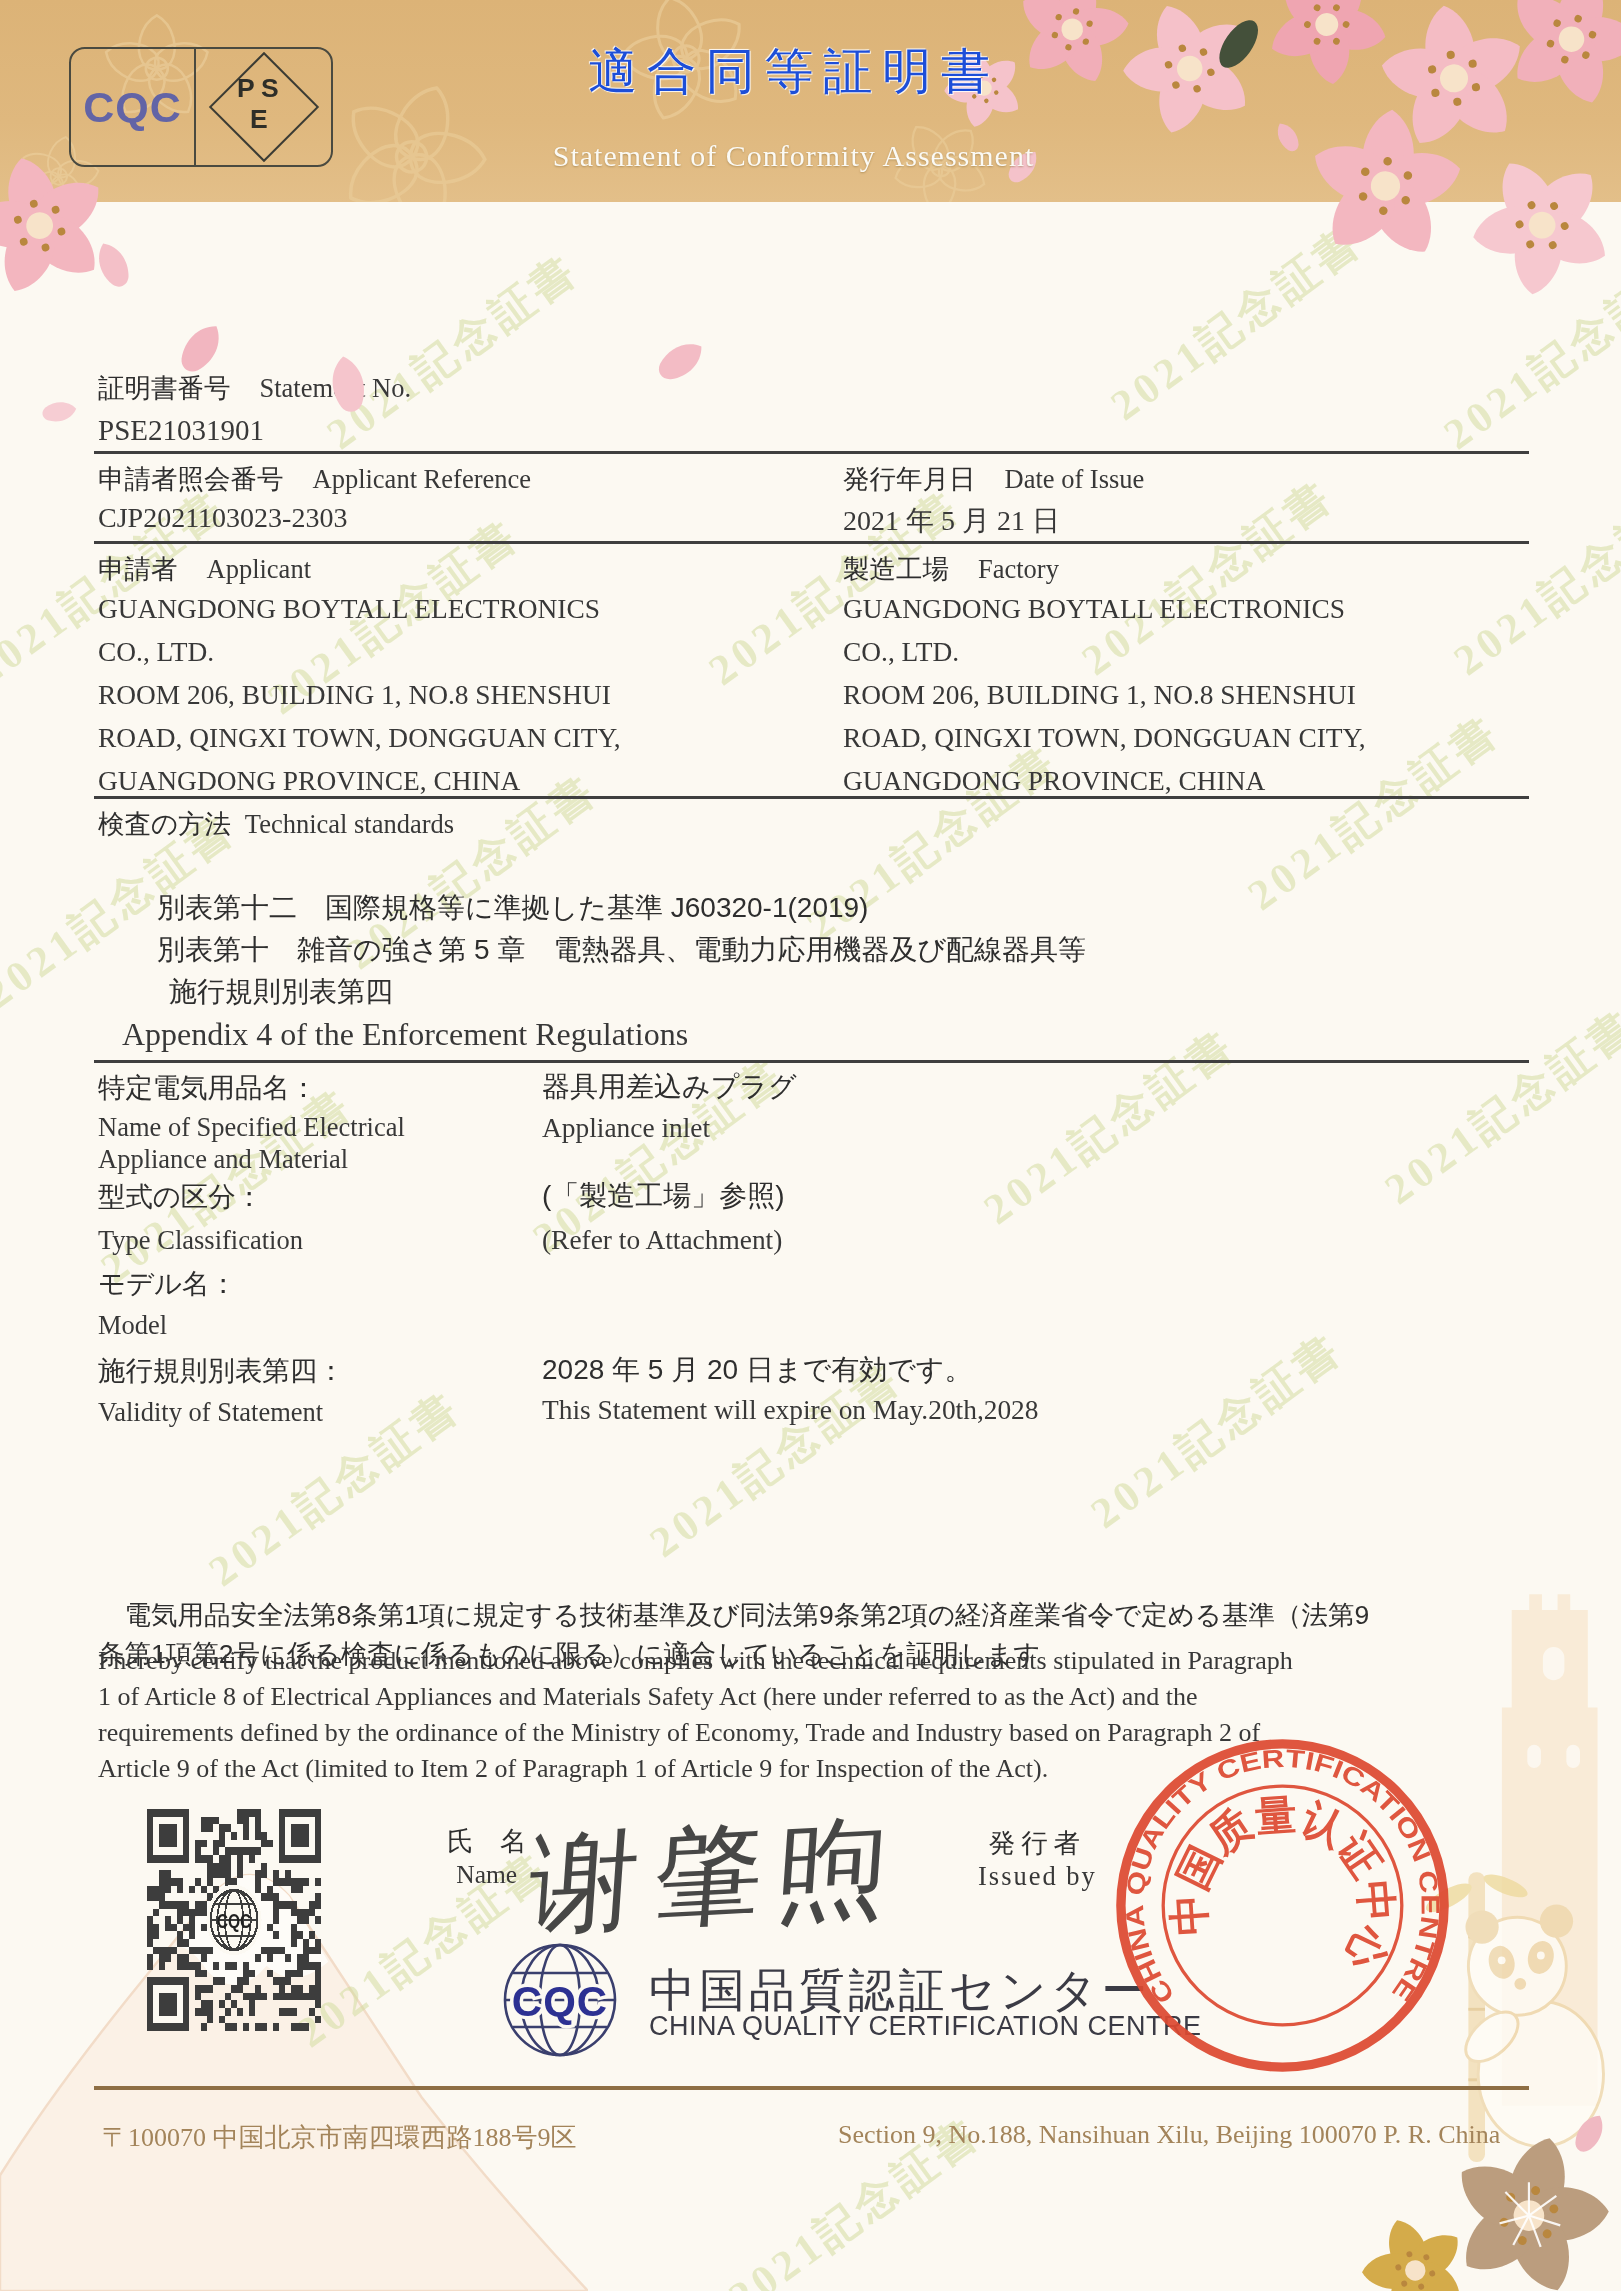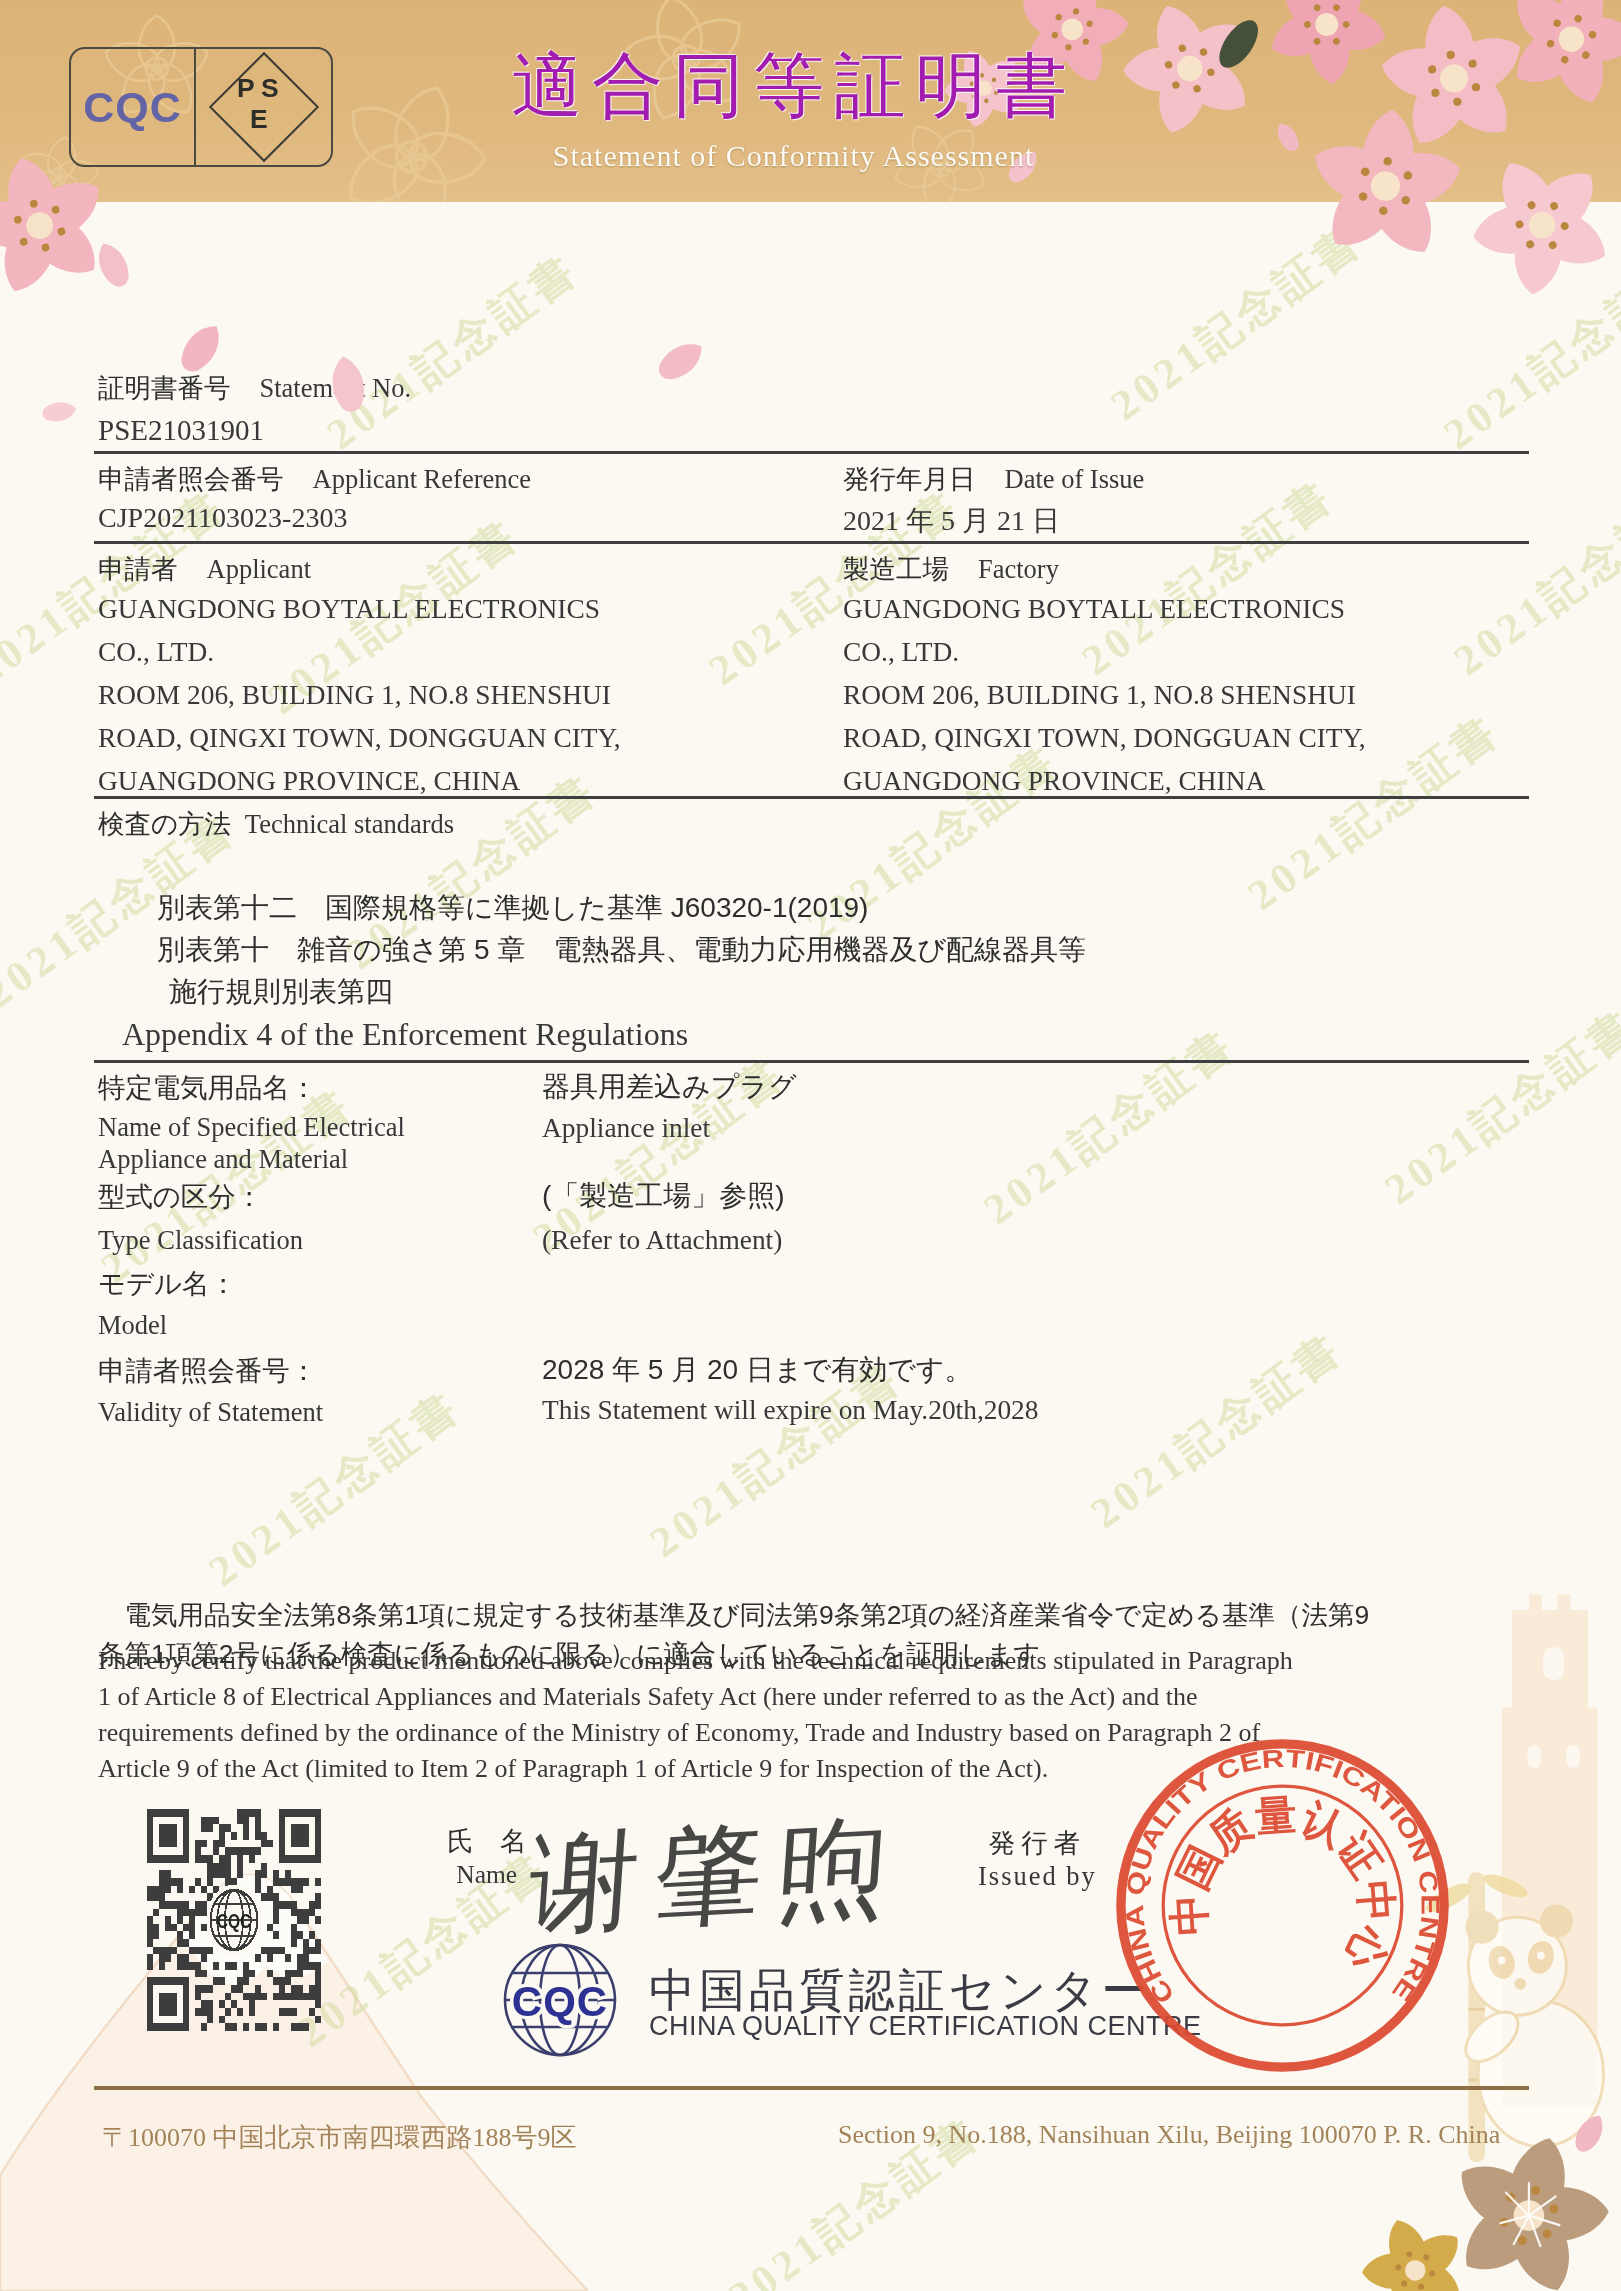--- a/index.html
+++ b/index.html
@@ -14,22 +14,22 @@
   .logo-cell-l{width:123px;border-right:2px solid #4a4a40;display:flex;align-items:center;justify-content:center;}
   .logo-cqc{font-family:"Liberation Sans",sans-serif;font-weight:bold;font-size:43px;color:#6264a6;letter-spacing:1px;}
   .logo-cell-r{flex:1;position:relative;}
   .pse-diamond{position:absolute;left:50%;top:50%;width:74px;height:74px;transform:translate(-50%,-50%) rotate(45deg);
                border:2.5px solid #3c3c34;}
   .pse-letters{position:absolute;left:0;top:0;width:100%;height:100%;
                font-family:"Liberation Sans",sans-serif;font-weight:bold;color:#2e2e28;}
   .pse-p{position:absolute;left:41px;top:23.5px;font-size:26.5px;}
   .pse-s{position:absolute;left:65px;top:23.5px;font-size:26.5px;}
   .pse-e{position:absolute;left:54px;top:55px;font-size:26.5px;}
-  .title-jp{position:absolute;left:510px;top:39px;width:568px;text-align:center;font-size:71px;letter-spacing:9.8px;
-            color:#a21caf;font-family:"Liberation Serif",serif;
+  .title-jp{position:absolute;left:510px;top:39px;width:568px;text-align:center;font-size:49px;letter-spacing:9.8px;
+            color:#1d4ed8;font-family:"Liberation Serif",serif;
             text-shadow:0 0 2px #fff,1px 1px 0 rgba(255,255,255,.8),-1px -1px 0 rgba(255,255,255,.8);white-space:nowrap;}
   .title-en{position:absolute;left:470px;top:139px;width:647px;text-align:center;font-size:30px;color:#fbfaf5;
             font-family:Liberation Serif, serif;letter-spacing:1px;text-shadow:0 1px 2px rgba(120,90,40,.45);white-space:nowrap;}
   
   .jp{font-family:"Liberation Sans",sans-serif;color:#2e2e2e;}
   .en{font-family:"Liberation Serif",serif;color:#383838;}
   .lblrow .en{margin-left:29px;}
   .lblrow{font-size:26.5px;white-space:nowrap;}
   .val{font-size:28px;white-space:nowrap;}
   .addr{font-size:27.4px;line-height:43px;white-space:pre-line;font-family:"Liberation Serif",serif;}
@@ -249,21 +249,21 @@
     <div class="abs spec-val en" style="left:542px;top:1113px;font-size:27.4px">Appliance inlet</div>
 
     <div class="abs spec-label jp" style="left:98px;top:1179px">型式の区分：</div>
     <div class="abs spec-val jp" style="left:542px;top:1177px">(「製造工場」参照)</div>
     <div class="abs spec-label en" style="left:98px;top:1225px;font-size:26.5px">Type Classification</div>
     <div class="abs spec-val en" style="left:542px;top:1225px;font-size:27.4px">(Refer to Attachment)</div>
 
     <div class="abs spec-label jp" style="left:98px;top:1266px">モデル名：</div>
     <div class="abs spec-label en" style="left:98px;top:1310px;font-size:26.5px">Model</div>
 
-    <div class="abs spec-label jp" style="left:98px;top:1353px">申請者照会番号：</div>
+    <div class="abs spec-label jp" style="left:98px;top:1353px">施行規則別表第四：</div>
     <div class="abs spec-val jp" style="left:542px;top:1351px">2028 年 5 月 20 日まで有効です。</div>
     <div class="abs spec-label en" style="left:98px;top:1397px;font-size:26.5px">Validity of Statement</div>
     <div class="abs spec-val en" style="left:542px;top:1395px;font-size:27.4px">This Statement will expire on May.20th,2028</div>
 
     <div class="abs cert jp" style="left:98px;top:1560px;width:1441px">　電気用品安全法第8条第1項に規定する技術基準及び同法第9条第2項の経済産業省令で定める基準（法第9
 条第1項第2号に係る検査に係るものに限る）に適合していることを証明します</div>
     <div class="abs cert-en en" style="left:98px;top:1643px;width:1441px">I hereby certify that the product mentioned above complies with the technical requirements stipulated in Paragraph
 1 of Article 8 of Electrical Appliances and Materials Safety Act (here under referred to as the Act) and the
 requirements defined by the ordinance of the Ministry of Economy, Trade and Industry based on Paragraph 2 of
 Article 9 of the Act (limited to Item 2 of Paragraph 1 of Article 9 for Inspection of the Act).</div>

